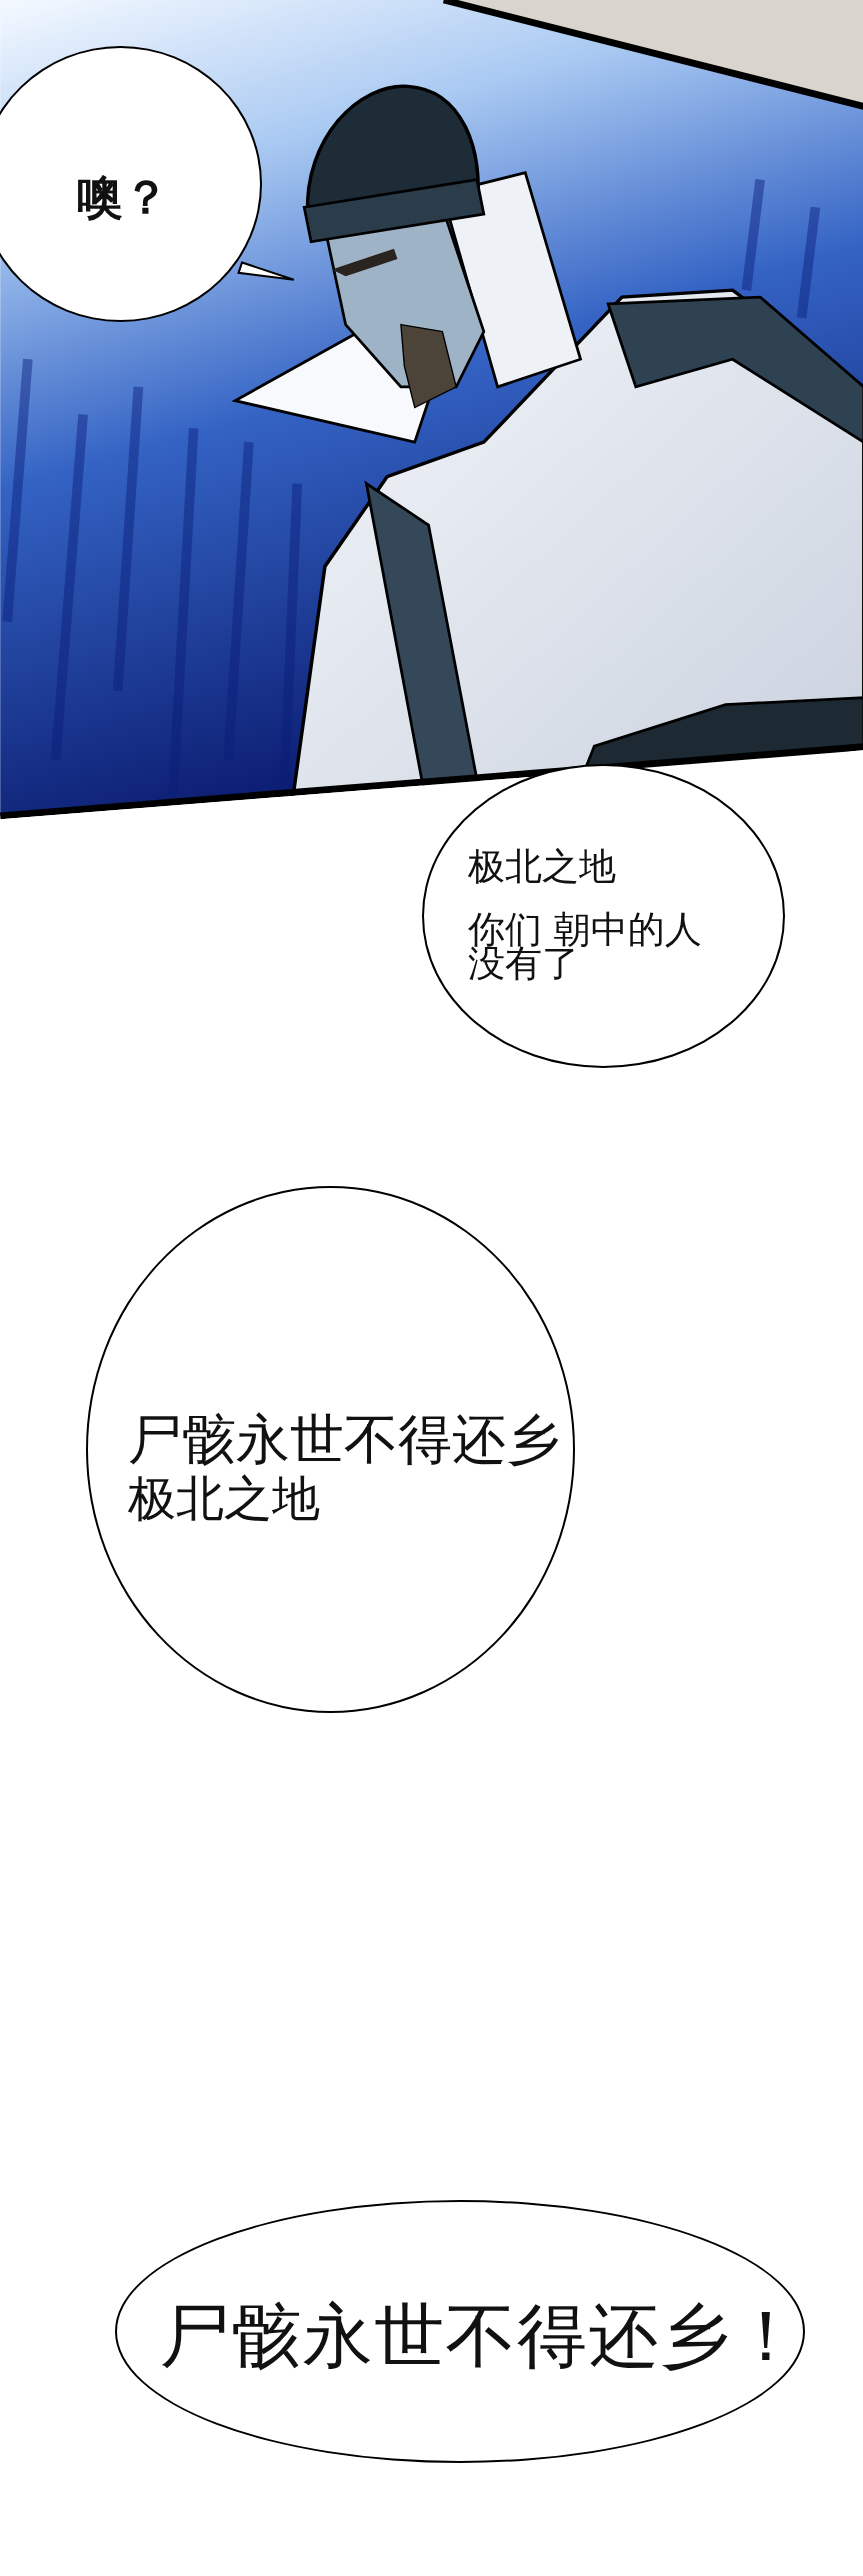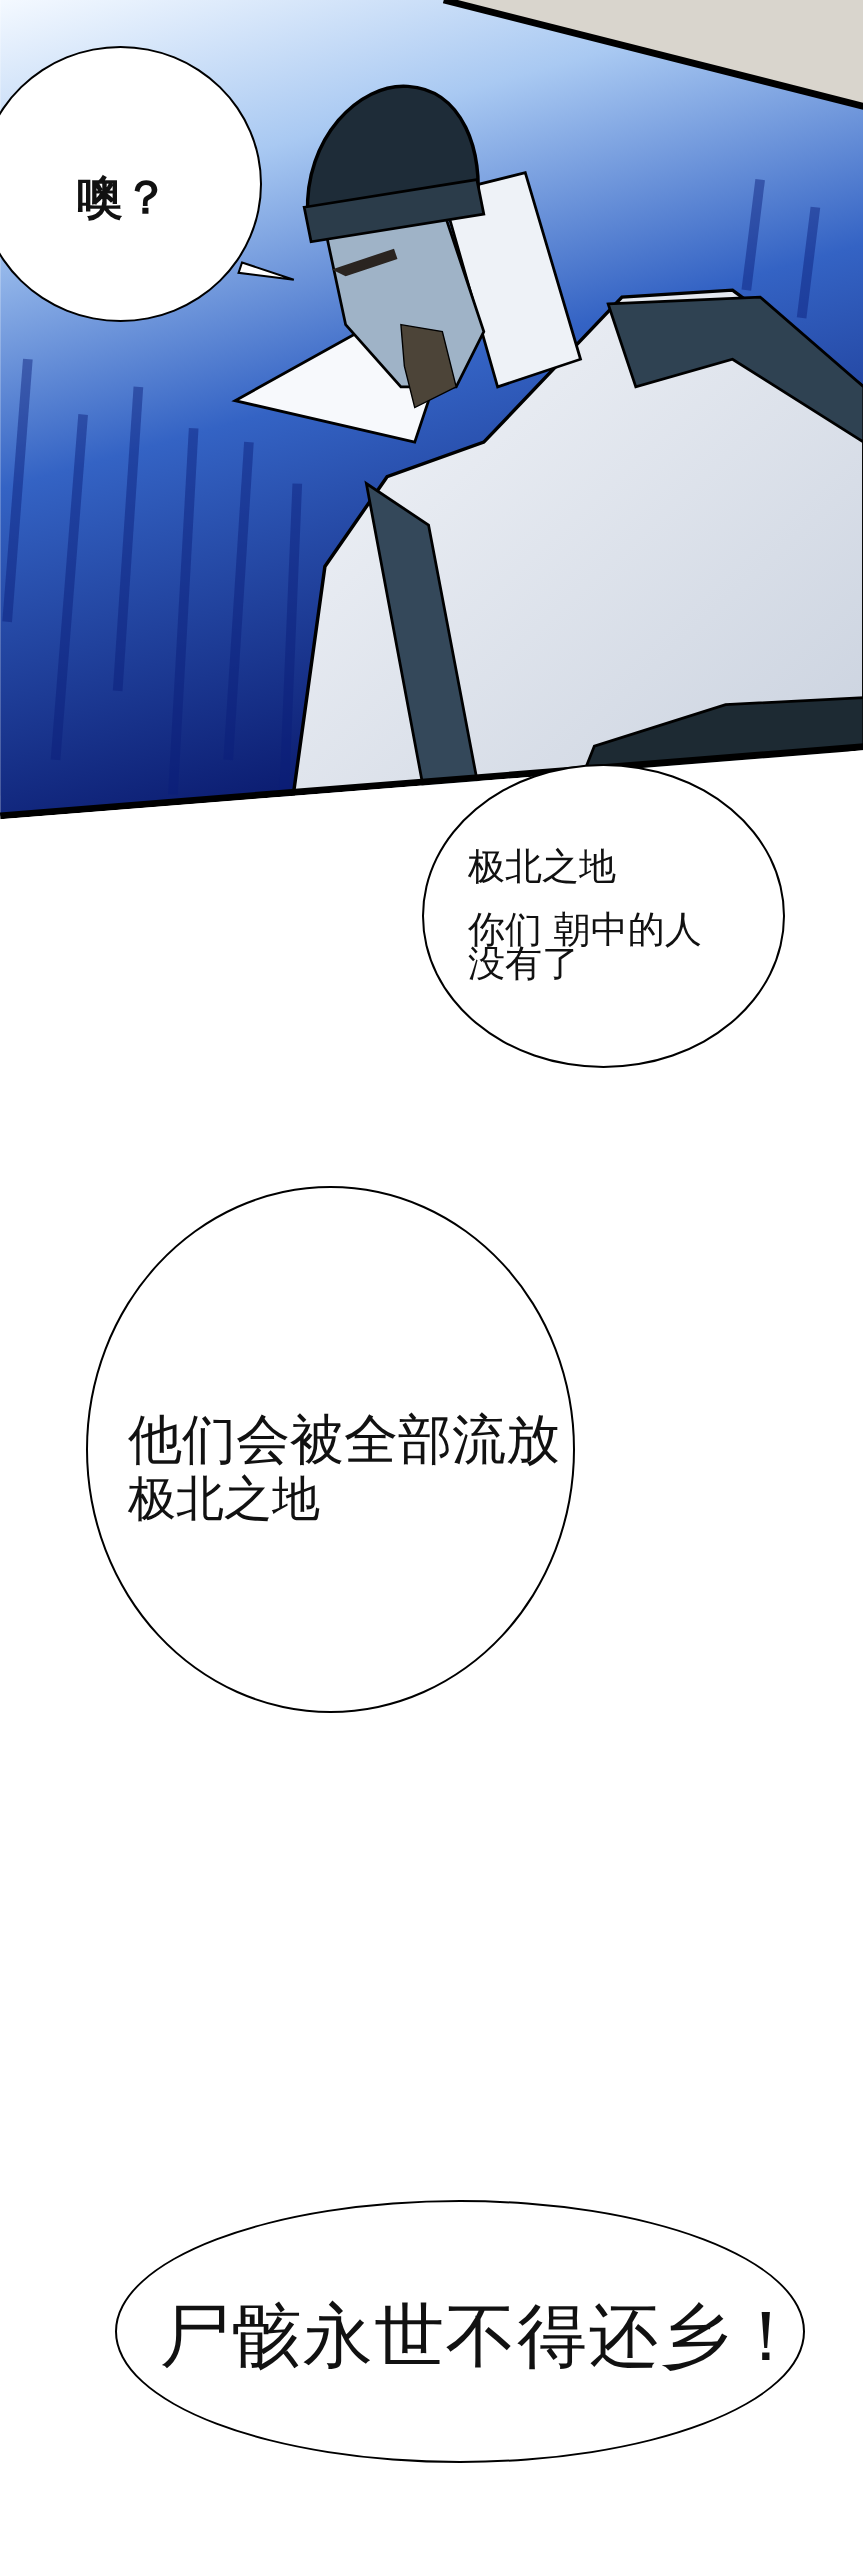--- a/index.html
+++ b/index.html
@@ -74,18 +74,18 @@
 
 <div class="bubble" style="left:-21px; top:46px; width:283px; height:276px;"></div>
 <div class="text serif" style="left:77px; top:169px; font-size:46px; font-weight:bold;">噢？</div>
 
 <div class="bubble" style="left:422px; top:764px; width:363px; height:304px;"></div>
 <div class="text" style="left:468px; top:844px; font-size:37px;">极北之地</div>
 <div class="text" style="left:468px; top:907px; font-size:37px;">你们 朝中的人</div>
 <div class="text" style="left:468px; top:941px; font-size:37px;">没有了</div>
 
 <div class="bubble" style="left:86px; top:1186px; width:489px; height:527px;"></div>
-<div class="text" style="left:128px; top:1406px; font-size:54px;">他们会被全部流放</div>
+<div class="text" style="left:128px; top:1406px; font-size:54px;">尸骸永世不得还乡</div>
 <div class="text" style="left:128px; top:1468px; font-size:48px;">极北之地</div>
 
 <div class="bubble" style="left:115px; top:2200px; width:690px; height:263px;"></div>
 <div class="text" style="left:160px; top:2293px; font-size:70px; letter-spacing:1.4px;">尸骸永世不得还乡！</div>
 
 
 </body></html>

